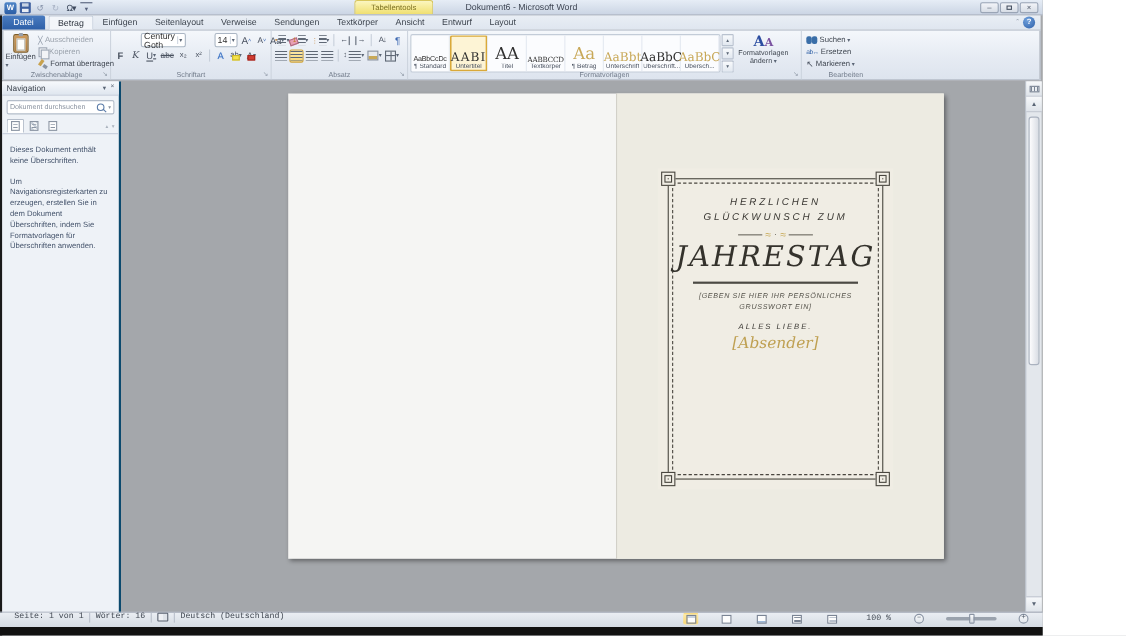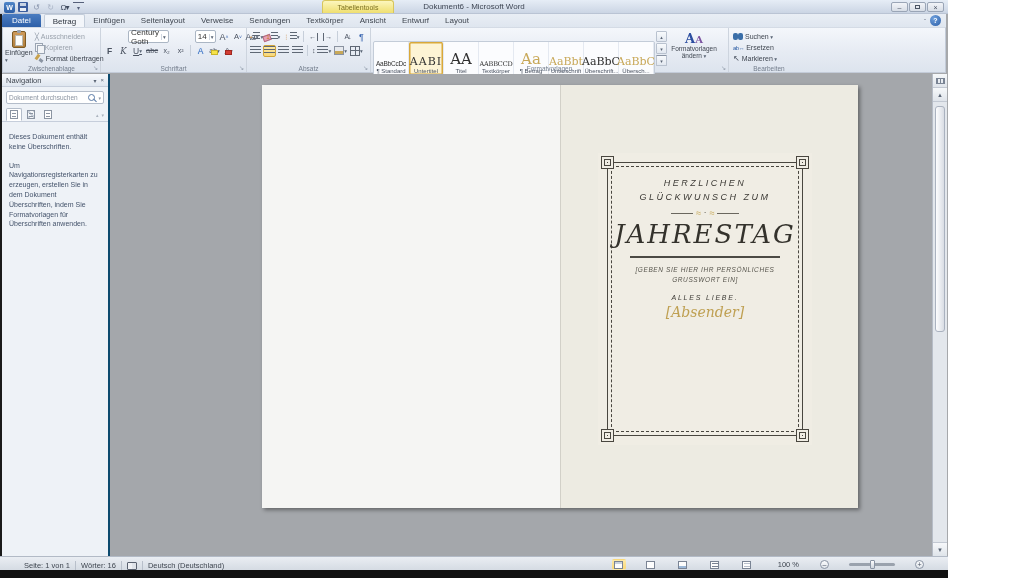--- a/index.html
+++ b/index.html
@@ -97,21 +97,21 @@
   .ic-sort::after { content:"A↓"; font-size:7px; letter-spacing:-1px; color:#4a5260; }
   .ic-pilcrow::after { content:"¶"; font-size:9px; color:#3a66b0; }
   .ic-lsp { display:inline-flex; align-items:center; gap:1px; font-size:7px; }
   .ic-lsp::before { content:"↕"; color:#4a5260; }
   .ic-fill { width:10px; height:9px; border:1px solid #8a92a0; background:linear-gradient(#e6e9ee 55%,#c8a858 55%); }
   .ic-borders { width:10px; height:10px; border:1px solid #5f6875;
     background:linear-gradient(#5f6875,#5f6875) center/100% 1px no-repeat, linear-gradient(#5f6875,#5f6875) center/1px 100% no-repeat; }
 
   
   .grp-styles { width:358px; display:flex; }
-  .gallery { display:flex; border:1px solid #c3ccd8; background:#fbfcfe; height:35px; margin-top:11px; border-radius:2px; overflow:hidden; }
+  .gallery { display:flex; border:1px solid #c3ccd8; background:#fbfcfe; height:35px; margin-top:1px; border-radius:2px; overflow:hidden; }
   .sitem { width:35px; border-right:1px solid #e4e9f1; display:flex; flex-direction:column; align-items:center; justify-content:flex-end; padding:1px 1px 1px; }
   .sitem.ssel { box-shadow:inset 0 0 0 1.5px #d9a93a; background:#fdf4d5; border-radius:2px; }
   .sprev { line-height:1; color:#2f2f2f; white-space:nowrap; }
   .serif { font-family:"DejaVu Serif", serif; }
   .gold { color:#c8a858; }
   .xs { font-size:6.5px; letter-spacing:-0.2px; }
   .md { font-size:11px; } .lg { font-size:15px; }
   .slabel { font-size:6px; color:#4a5260; white-space:nowrap; overflow:hidden; max-width:33px; margin-top:1px; }
   .scrollcol { width:11px; display:flex; flex-direction:column; gap:1px; margin:1px 1px 0 1px; height:35px; }
   .scbtn { flex:1; border:1px solid #b9c2cf; background:linear-gradient(#f8fafc,#e2e8f0); border-radius:1px; display:flex; align-items:center; justify-content:center; font-size:5px; color:#5a6575; }
@@ -185,21 +185,21 @@
 
   
   .vsb { position:absolute; right:1px; top:74px; width:15px; bottom:22px; background:#e3e7ec; border-left:1px solid #b6bcc6; }
   .sbbtn { height:14px; border-bottom:1px solid #c2c8d2; display:flex; align-items:center; justify-content:center; font-size:6px; color:#5a6575; background:linear-gradient(#f6f8fa,#dfe4ea); }
   .sbbtn.bottom { position:absolute; bottom:0; left:0; right:0; border-top:1px solid #c2c8d2; border-bottom:none; }
   .ruler-ic { width:9px; height:6px; border:1px solid #7a8494; background:repeating-linear-gradient(to right,#7a8494 0 1px,transparent 1px 3px); }
   .thumb { position:absolute; left:2px; right:2px; top:32px; height:226px; background:linear-gradient(to right,#fdfdfe,#d9dde4); border:1px solid #aab2bf; border-radius:3px; }
 
   
   .status { position:absolute; left:0; right:0; top:556px; height:14px; background:linear-gradient(#eaeef3,#d5dbe3);
-    border-top:1px solid #b2bac6; display:flex; align-items:flex-end; font-size:7.5px; color:#3f4650; padding:0 24px; }
+    border-top:1px solid #b2bac6; display:flex; align-items:flex-start; font-size:7.5px; color:#3f4650; padding:0 13px;font-family:Liberation Mono, monospace; }
   .ssep { width:1px; height:9px; background:#b8bfca; margin:0 5px; }
   .ic-book { width:10px; height:8px; border:1px solid #5a6270; border-radius:1px;
     background:linear-gradient(to right,#eef0f4 48%,#8a94a2 48%,#8a94a2 52%,#dfe3e9 52%); }
   .st-right { margin-left:auto; display:flex; align-items:center; gap:18px; }
   .vbtn { width:14px; height:11px; display:flex; align-items:center; justify-content:center; border:1px solid transparent; border-radius:2px; }
   .vic { width:9px; height:8px; background:#fdfdfd; border:1px solid #7a8494; }
   .vic.v2 { background:linear-gradient(#c8d2de 30%,#fdfdfd 30%); }
   .vic.v3 { background:linear-gradient(#fdfdfd 70%,#9cb8d8 70%); }
   .vic.v4 { background:repeating-linear-gradient(to bottom,#7a8494 0 1px,transparent 1px 3px) 1px 1px/6px 6px no-repeat,#fdfdfd; }
   .vic.v5 { background:repeating-linear-gradient(to bottom,#b8c0cc 0 1px,transparent 1px 3px) 1px 1px/7px 6px no-repeat,#fdfdfd; }

